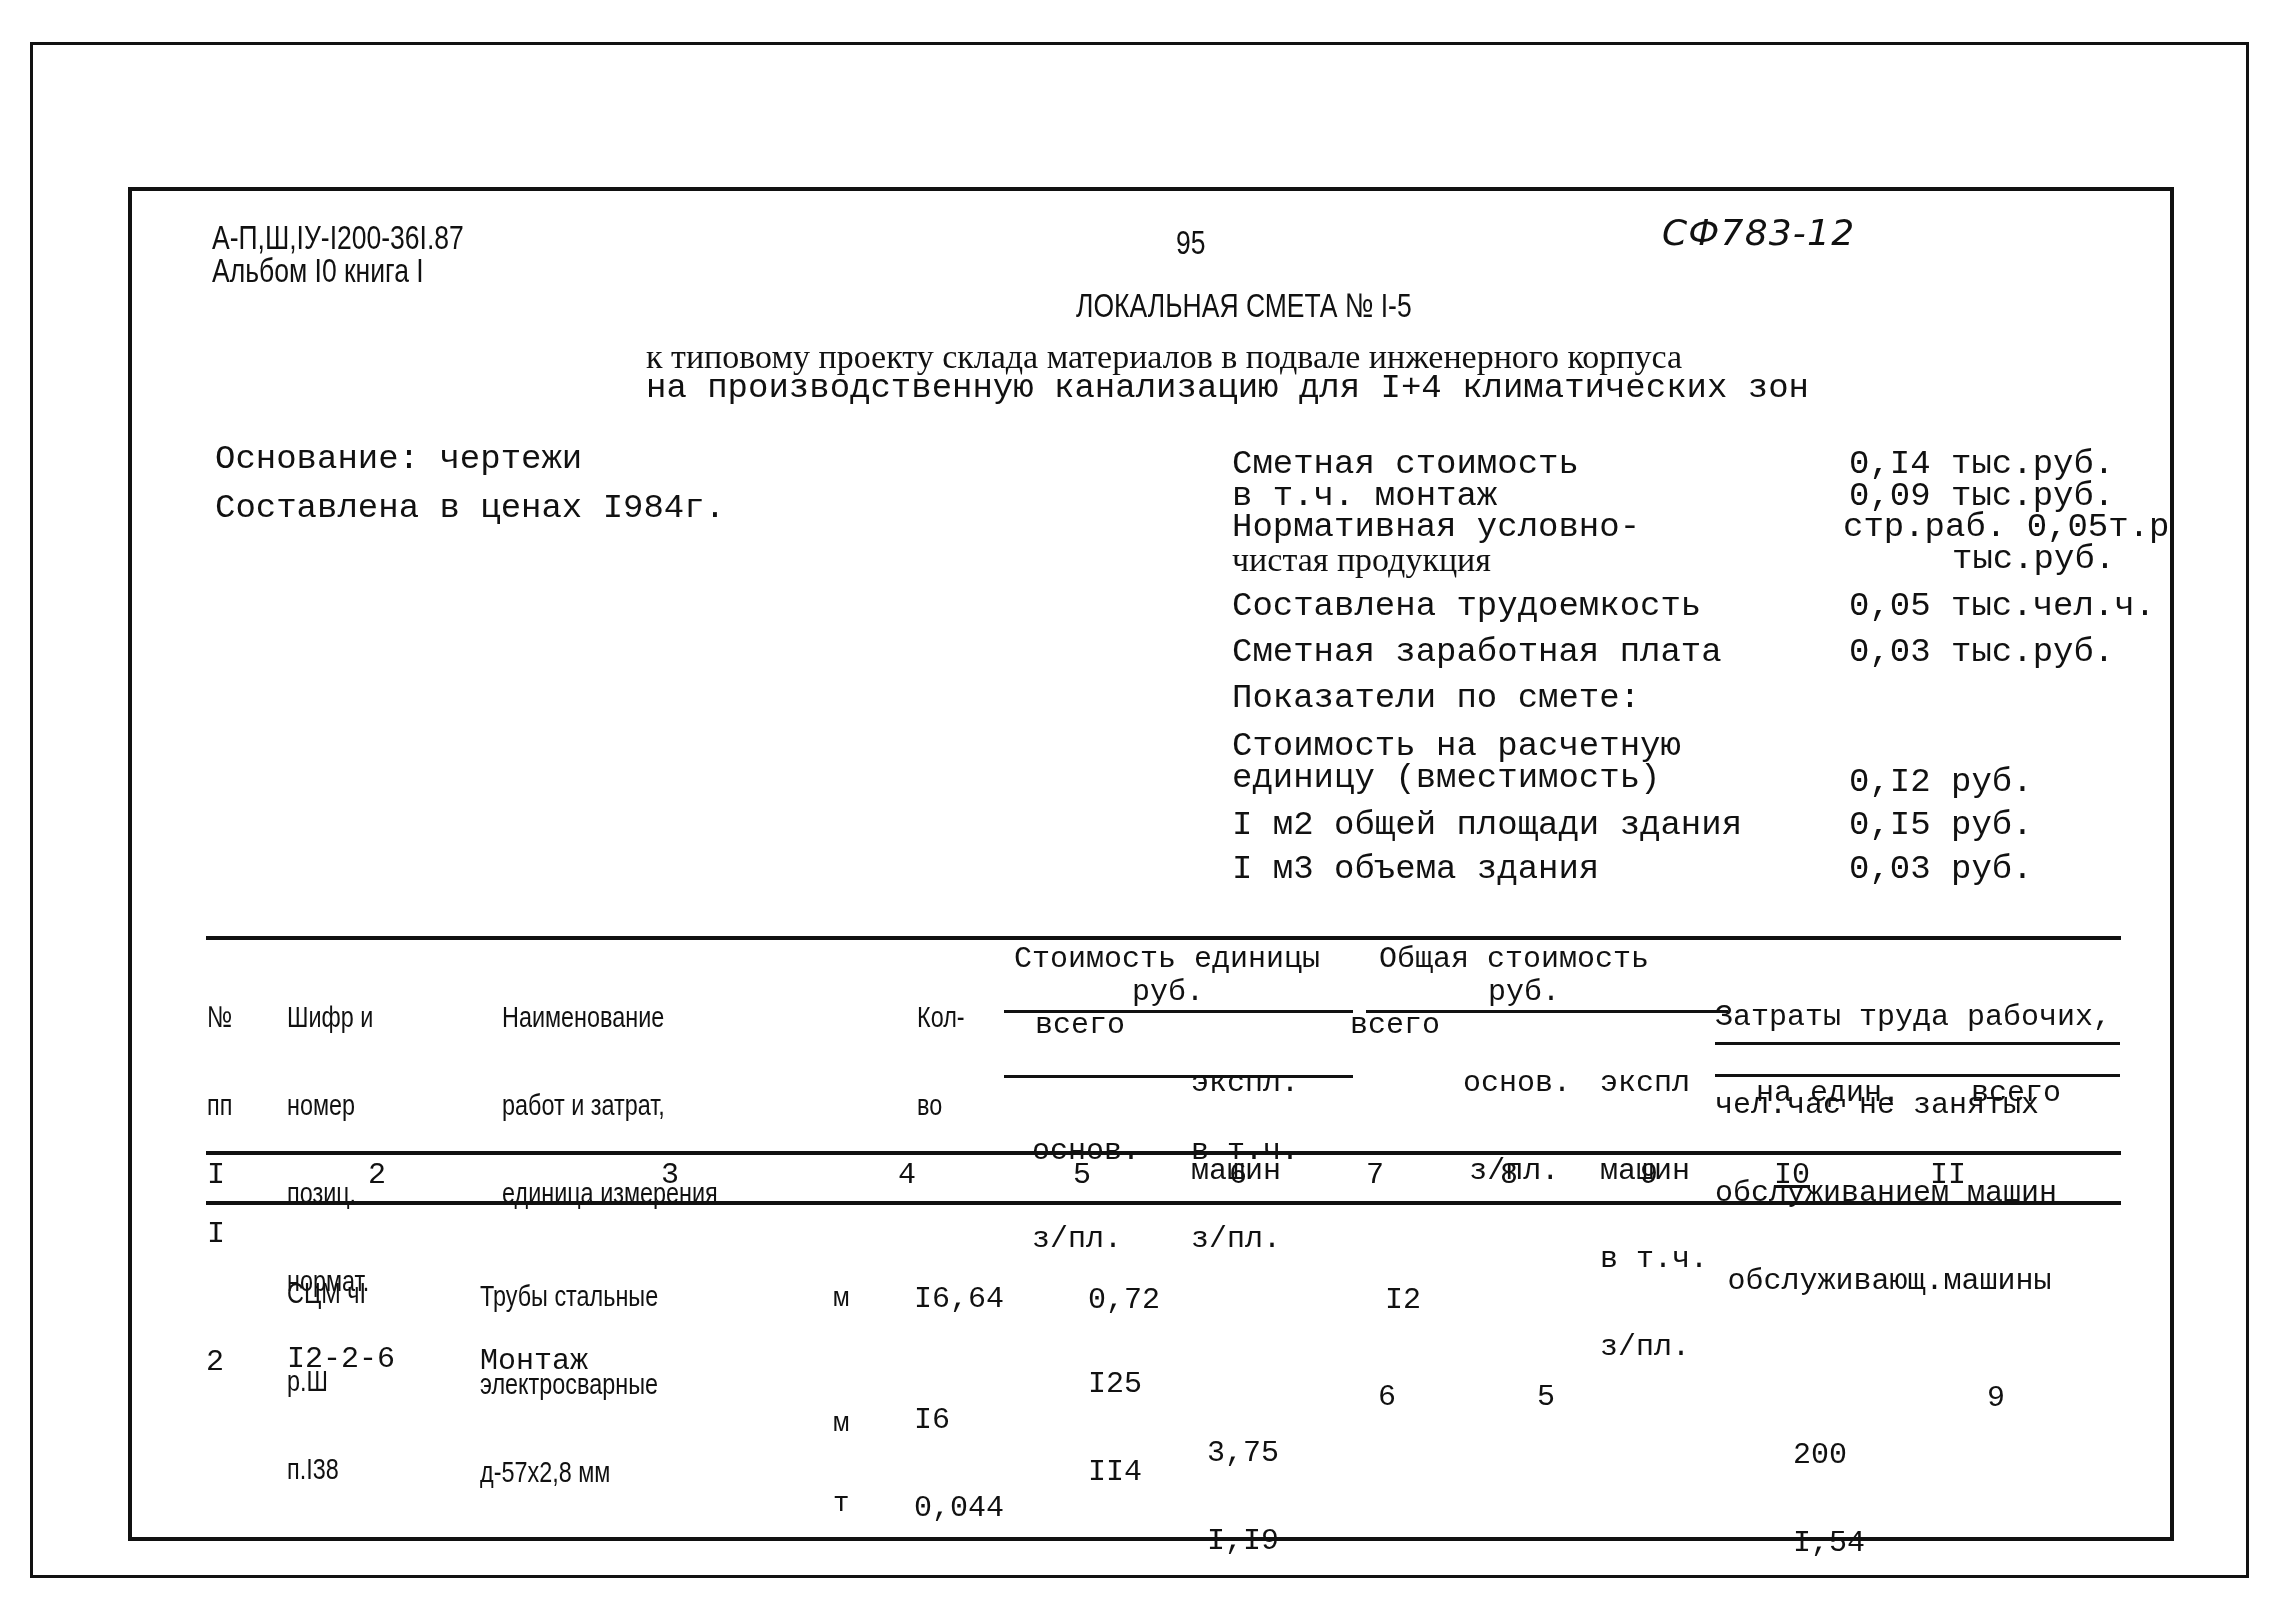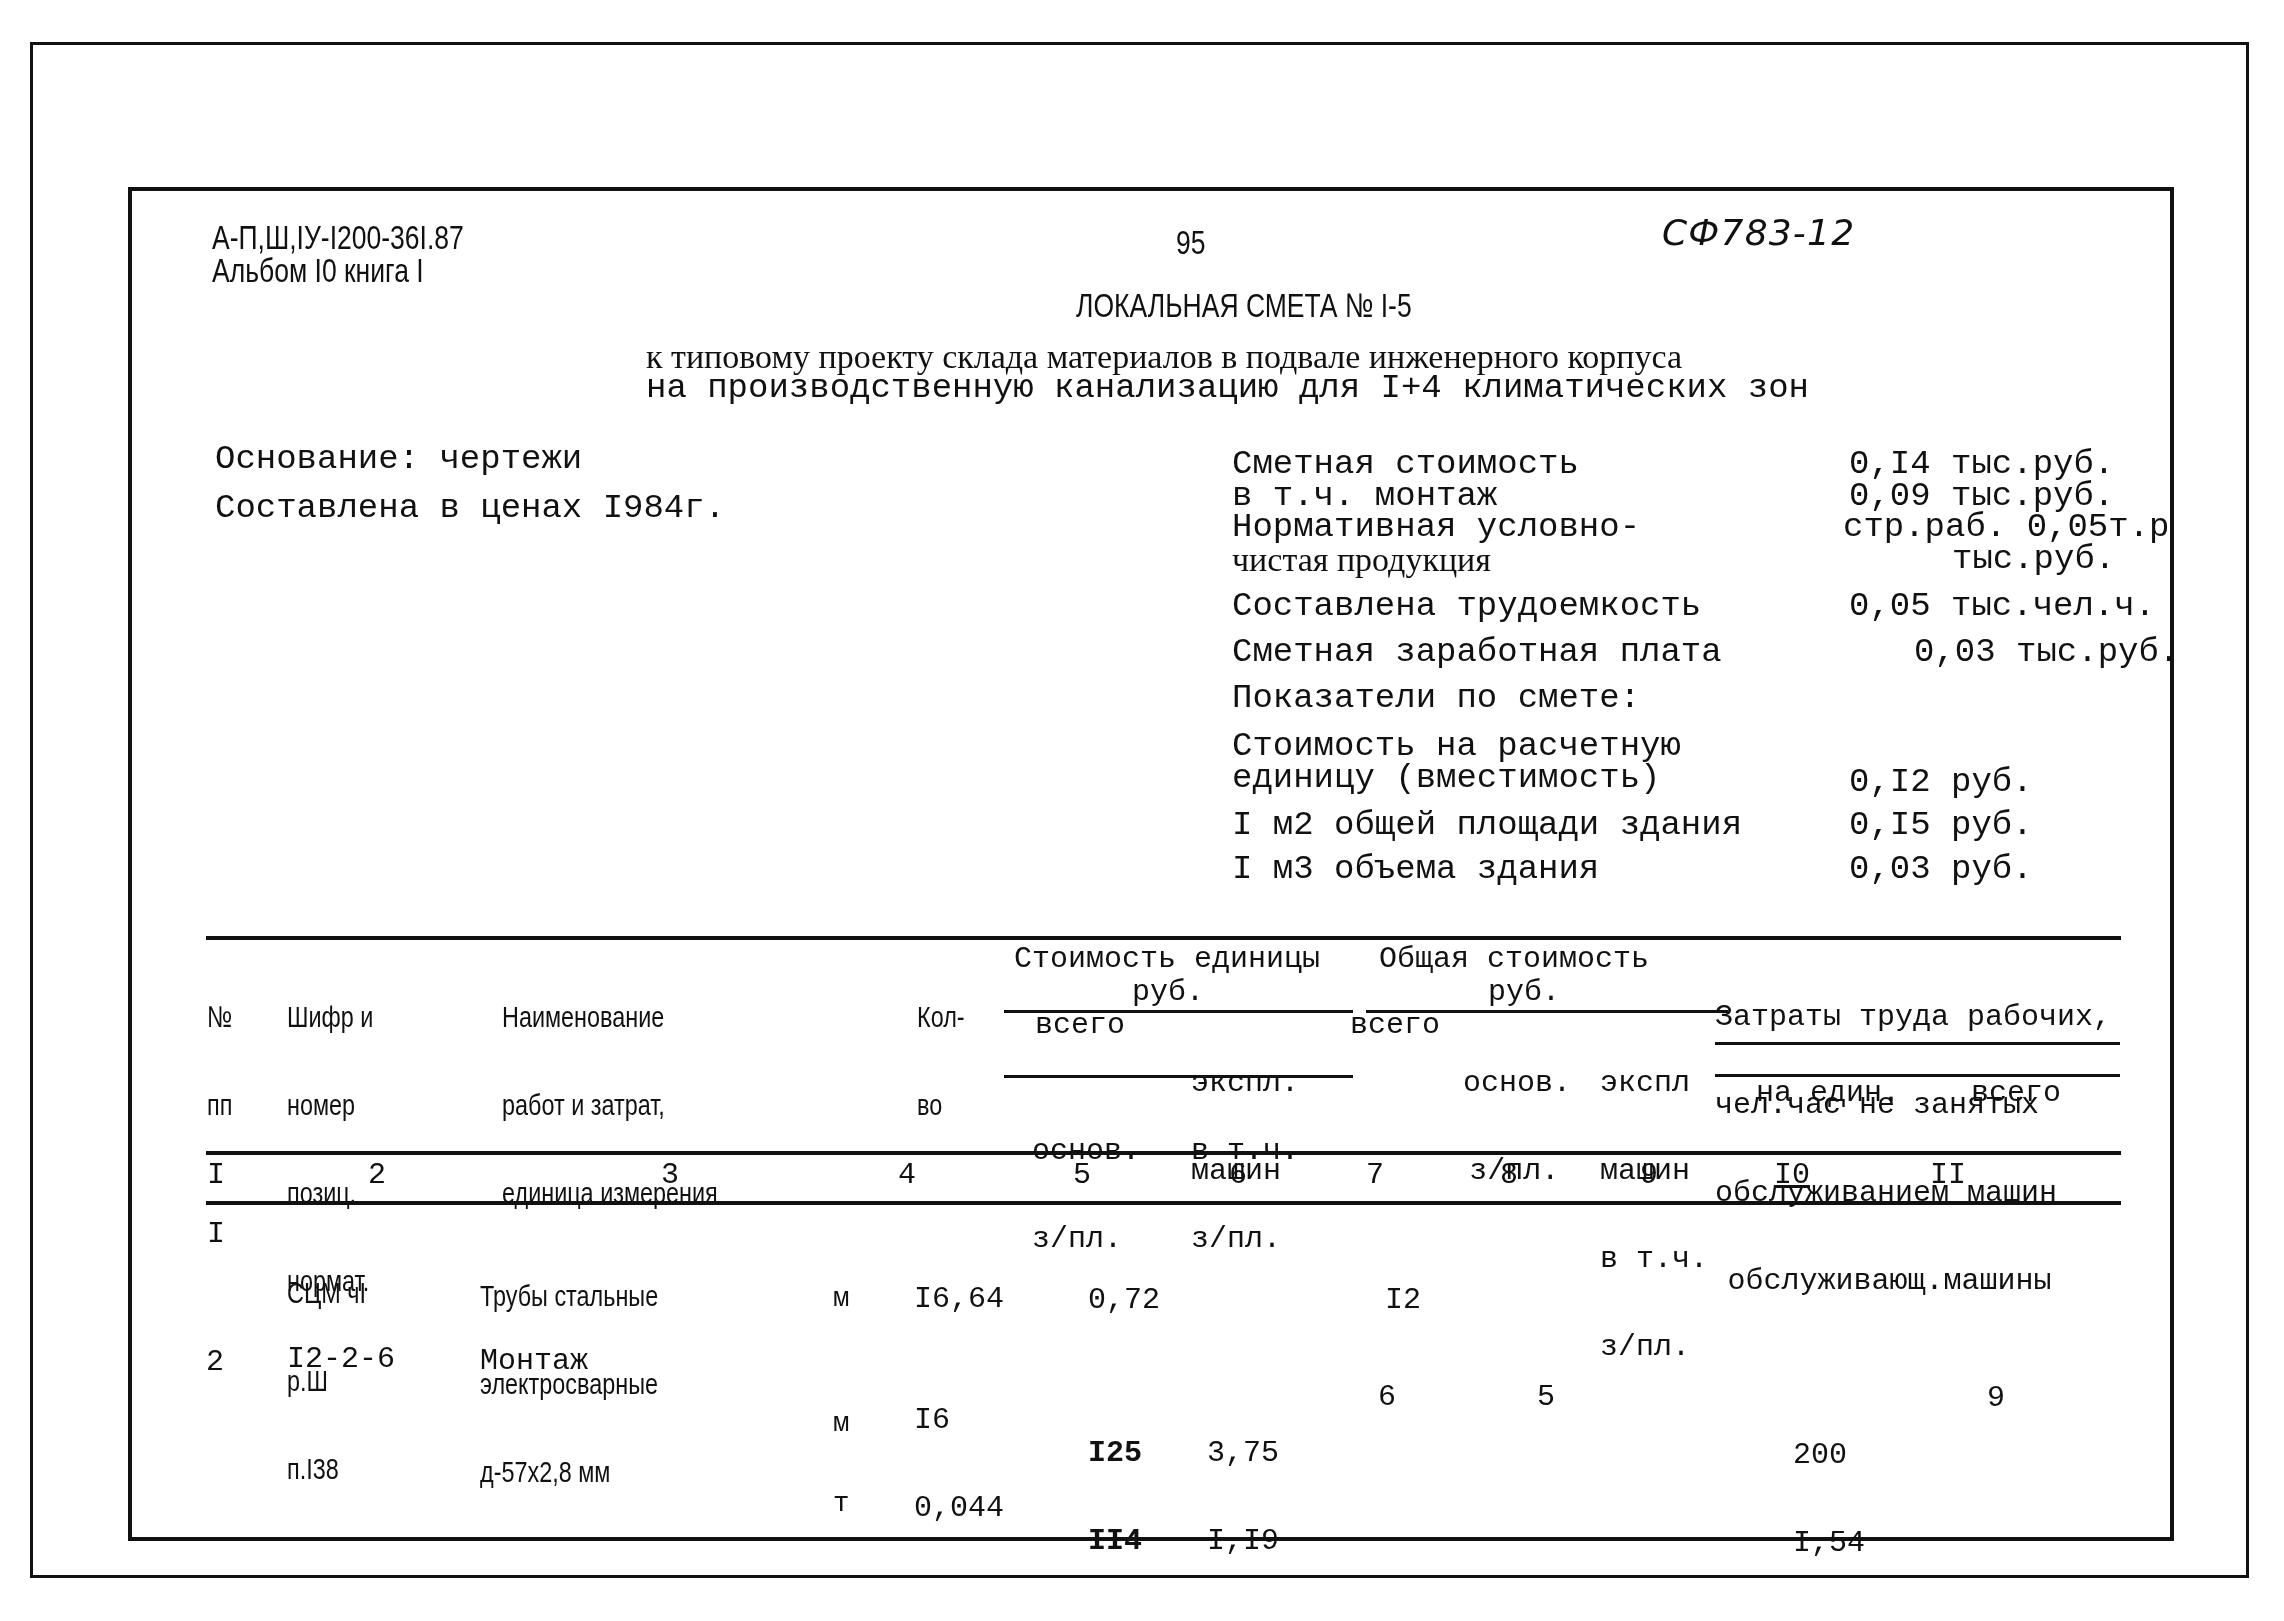--- a/index.html
+++ b/index.html
@@ -39,21 +39,21 @@
   <div class="t lg" style="left:1849px;top:447px;">0,I4 тыс.руб.</div>
   <div class="t lg lh" style="left:1232px;top:480px;">в т.ч. монтаж</div>
   <div class="t lg lh" style="left:1849px;top:480px;">0,09 тыс.руб.</div>
   <div class="t lg lh" style="left:1232px;top:511px;">Нормативная условно-</div>
   <div class="t lg lh" style="left:1843px;top:511px;">стр.раб. 0,05т.р</div>
   <div class="t lg lh" style="left:1232px;top:543px;font-family:Liberation Serif, serif;">чистая продукция</div>
   <div class="t lg lh" style="left:1952px;top:543px;">тыс.руб.</div>
   <div class="t lg" style="left:1232px;top:589px;">Составлена трудоемкость</div>
   <div class="t lg" style="left:1849px;top:589px;">0,05 тыс.чел.ч.</div>
   <div class="t lg" style="left:1232px;top:635px;">Сметная заработная плата</div>
-  <div class="t lg" style="left:1914px;top:635px;">0,03 тыс.руб.</div>
+  <div class="t lg" style="left:1849px;top:635px;">0,03 тыс.руб.</div>
 
   <div class="t lg" style="left:1232px;top:681px;">Показатели по смете:</div>
   <div class="t lg lh" style="left:1232px;top:730px;">Стоимость на расчетную</div>
   <div class="t lg lh" style="left:1232px;top:762px;">единицу (вместимость)</div>
   <div class="t lg" style="left:1849px;top:765px;">0,I2 руб.</div>
   <div class="t lg" style="left:1232px;top:808px;">I м2 общей площади здания</div>
   <div class="t lg" style="left:1849px;top:808px;">0,I5 руб.</div>
   <div class="t lg" style="left:1232px;top:852px;">I м3 объема здания</div>
   <div class="t lg" style="left:1849px;top:852px;">0,03 руб.</div>
 </div>
@@ -165,21 +165,21 @@
   <div class="t md" style="left:287px;top:1344px;">I2-2-6</div>
   <div class="t md" style="left:480px;top:1346px;">Монтаж</div>
   <div class="t sm lh" style="left:833px;top:1357px;">
     <div>м</div>
     <div>т</div>
   </div>
   <div class="t md lh" style="left:914px;top:1347px;">
     <div>I6</div>
     <div>0,044</div>
   </div>
-  <div class="t md lh" style="left:1088px;top:1380px;font-weight:bold;">
+  <div class="t md lh" style="left:1088px;top:1311px;">
     <div>I25</div>
     <div>II4</div>
   </div>
   <div class="t md lh" style="left:1207px;top:1380px;">
     <div>3,75</div>
     <div>I,I9</div>
   </div>
   <div class="t md" style="left:1378px;top:1382px;">6</div>
   <div class="t md" style="left:1537px;top:1382px;">5</div>
   <div class="t md lh" style="left:1793px;top:1382px;">

